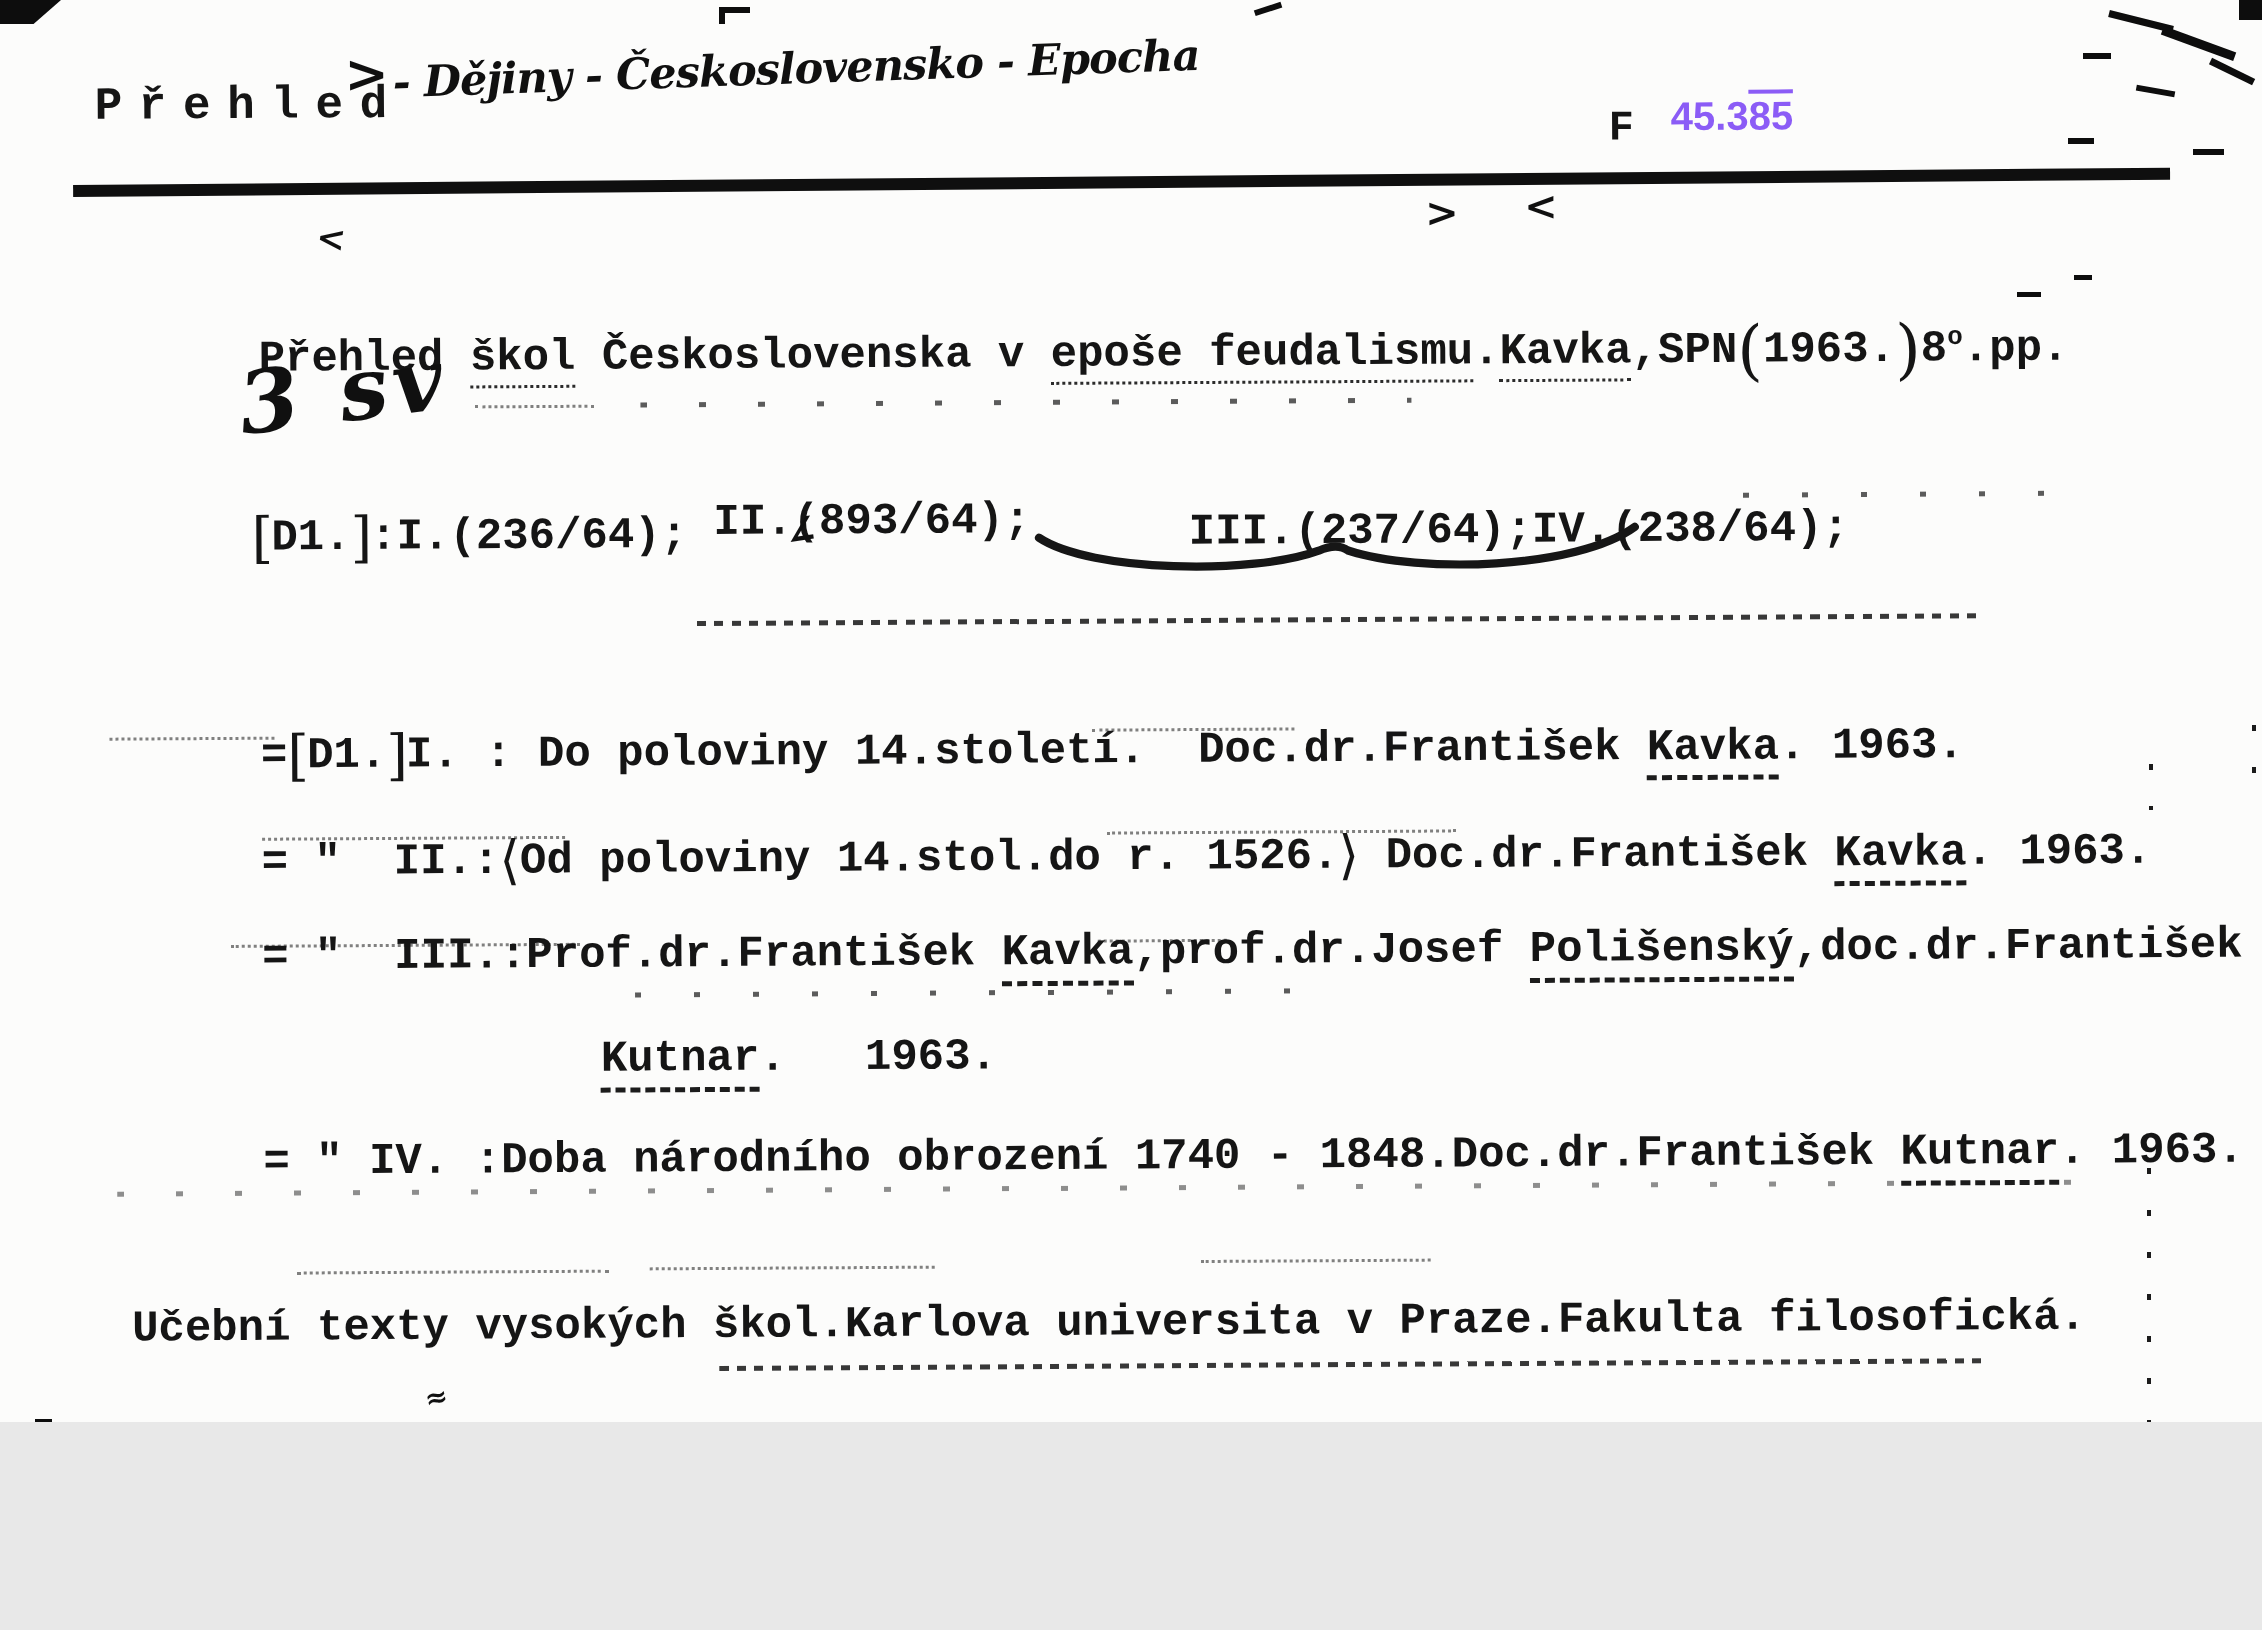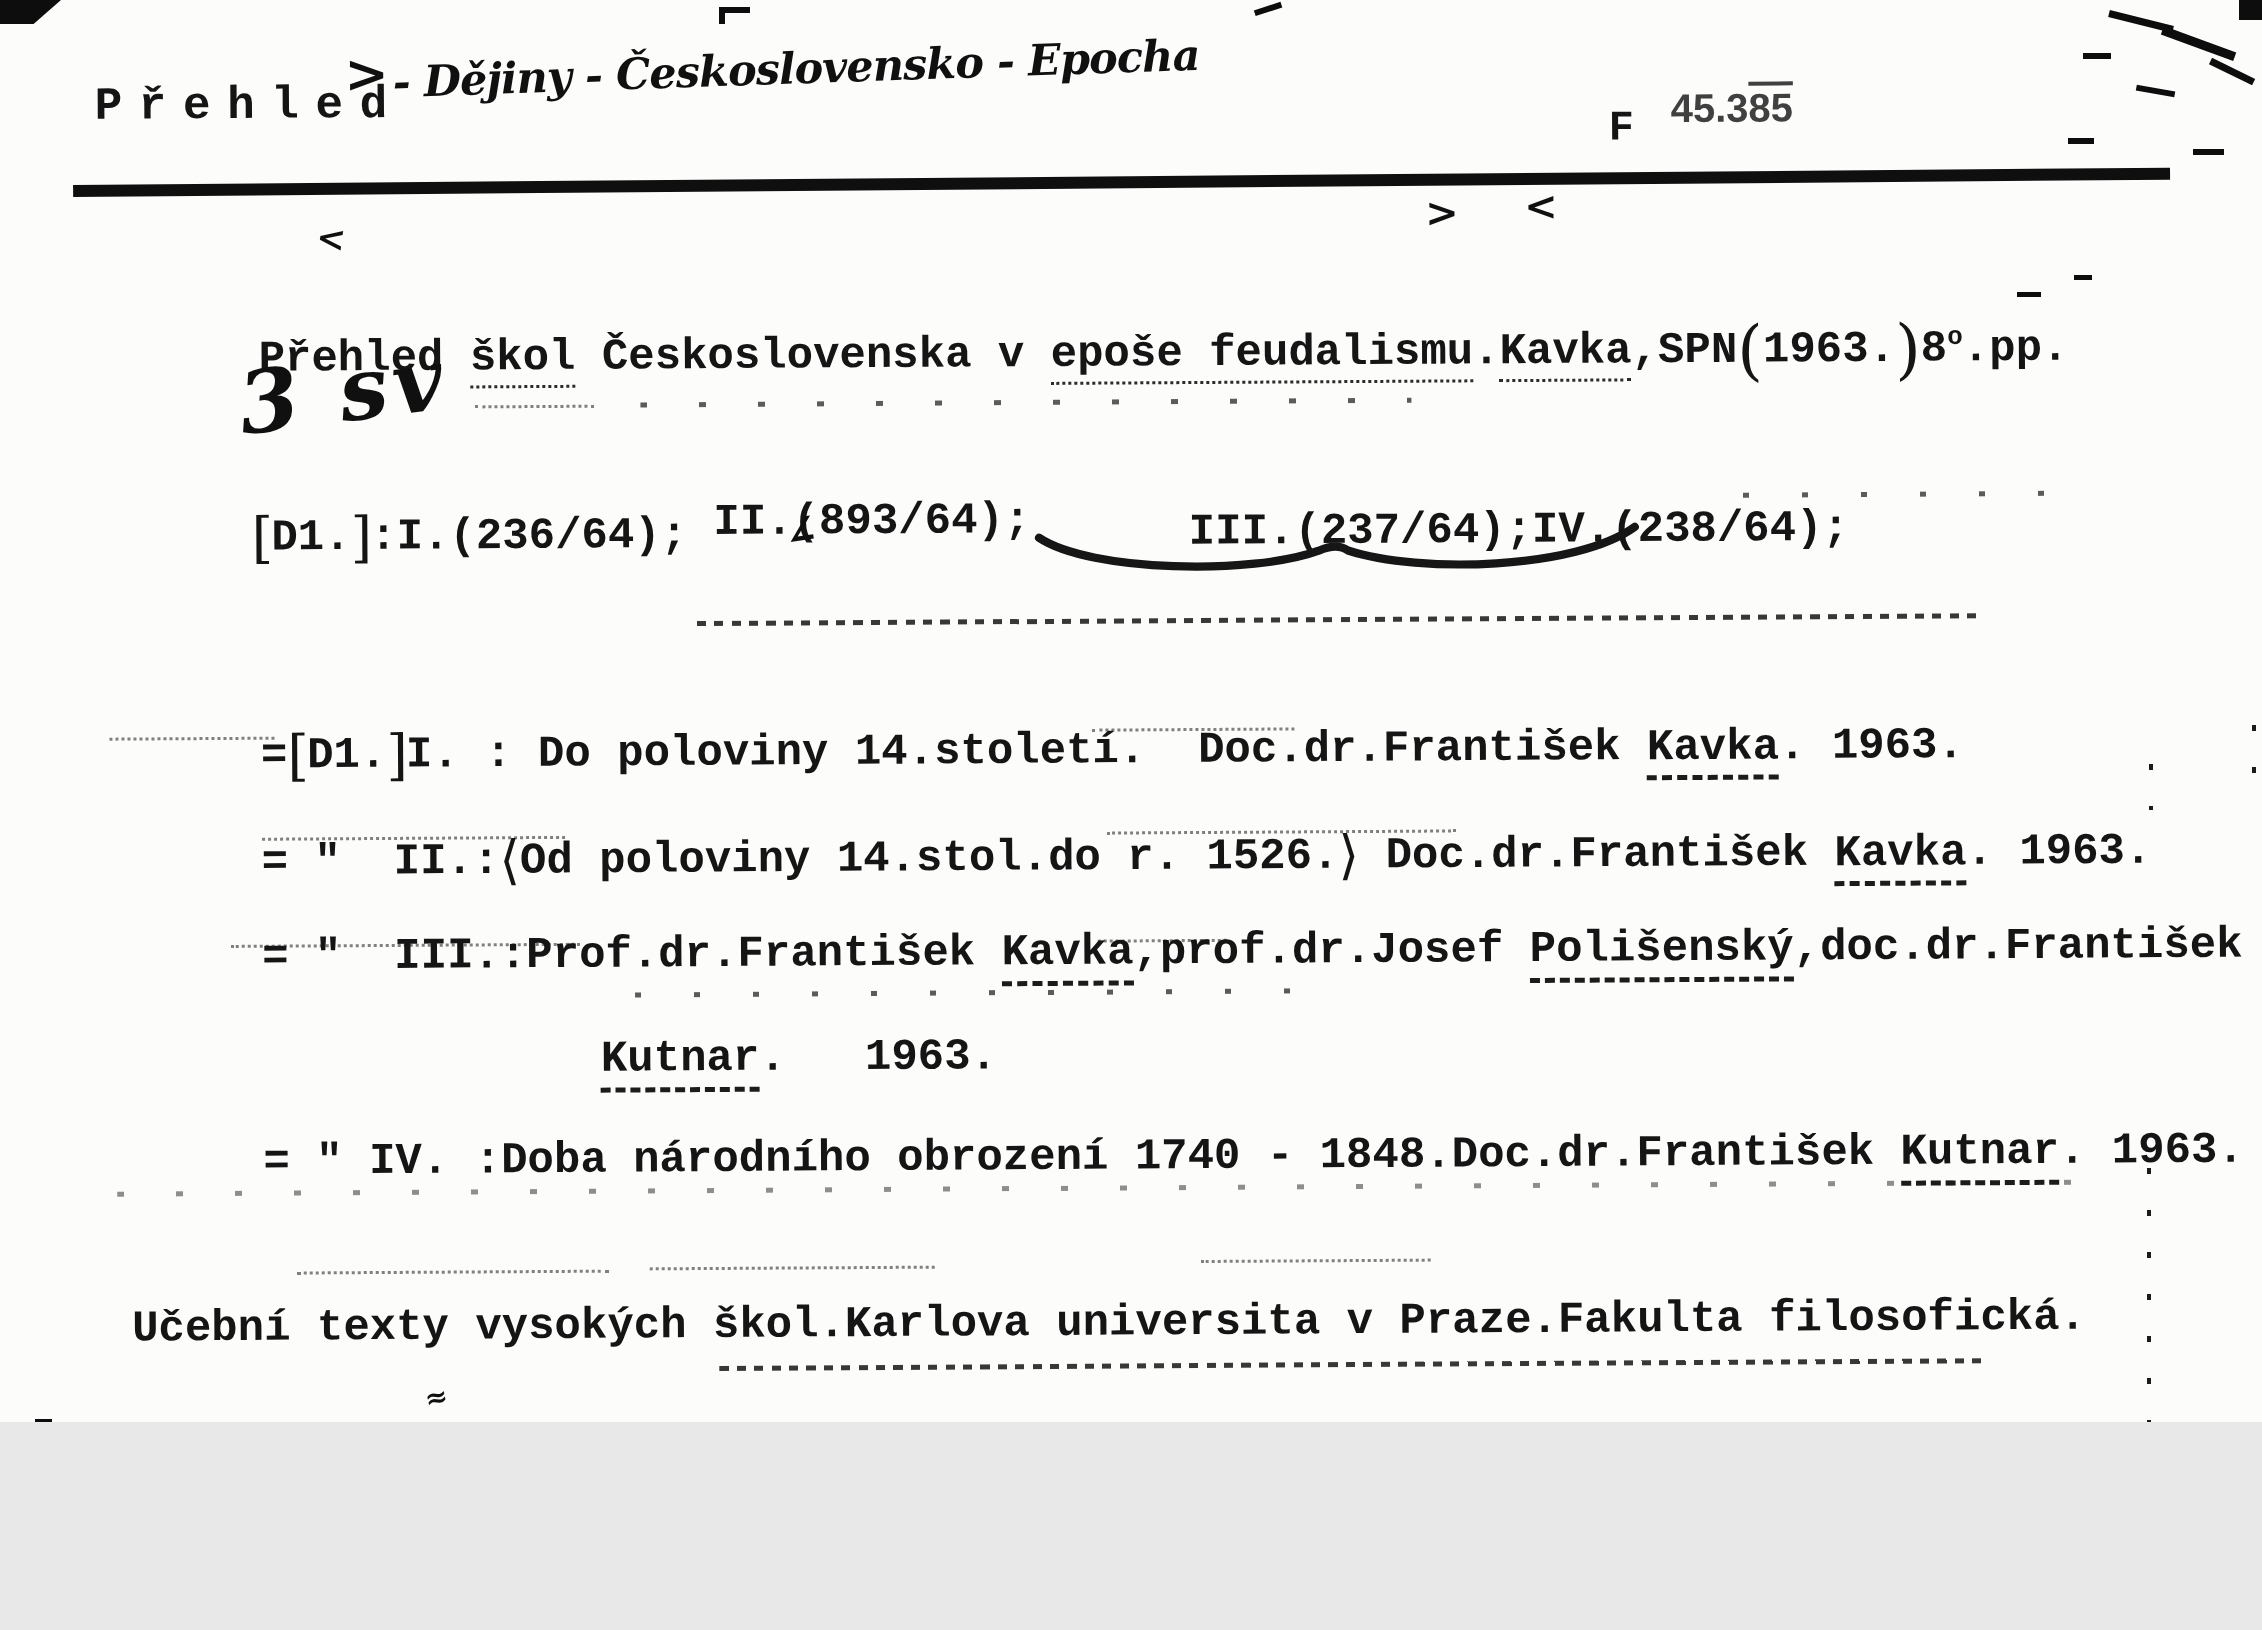--- a/index.html
+++ b/index.html
@@ -57,22 +57,22 @@
 
   <div id="tilt">
 
     <div class="line" style="left:99px;top:81px;font-size:46px;letter-spacing:0.36em;">Přehled</div>
 
     <span class="handmark" style="left:349px;top:44px;font-size:53px;">&gt;</span>
 
     <div class="handmark" style="left:397px;top:48px;font-size:43px;letter-spacing:-0.9px;transform:rotate(-1.6deg);">- Dějiny - Československo - Epocha</div>
 
     <span class="line" style="left:1613px;top:114px;font-size:42px;">F</span>
-    <span style="position:absolute;left:1675px;top:96px;font-family:'Liberation Sans',sans-serif;
-                 font-weight:700;font-size:40px;color:#404040;">
+    <span style="position:absolute;left:1675px;top:104px;font-family:'Liberation Sans',sans-serif;
+                 font-weight:700;font-size:40px;color:#8b5cf6;">
       <span>45.3</span><span style="text-decoration:overline;">85</span>
     </span>
 
     <div style="position:absolute;left:77px;top:185px;width:2097px;height:12px;background:#0f0f0f;
                 transform:rotate(-0.12deg);transform-origin:left center;"></div>
 
     <div class="line" style="left:103px;top:272px;">
       <span>Přehled </span><span class="u-dot">škol</span><span> Československa v </span><span class="u-dot">epoše feudalismu</span><span>.</span><span class="u-dot">Kavka</span><span>,SPN</span><span class="hparen">(</span><span>1963.</span><span class="hparen">)</span><span>8</span><span class="sup">o</span><span>.pp.</span>
     </div>
 

